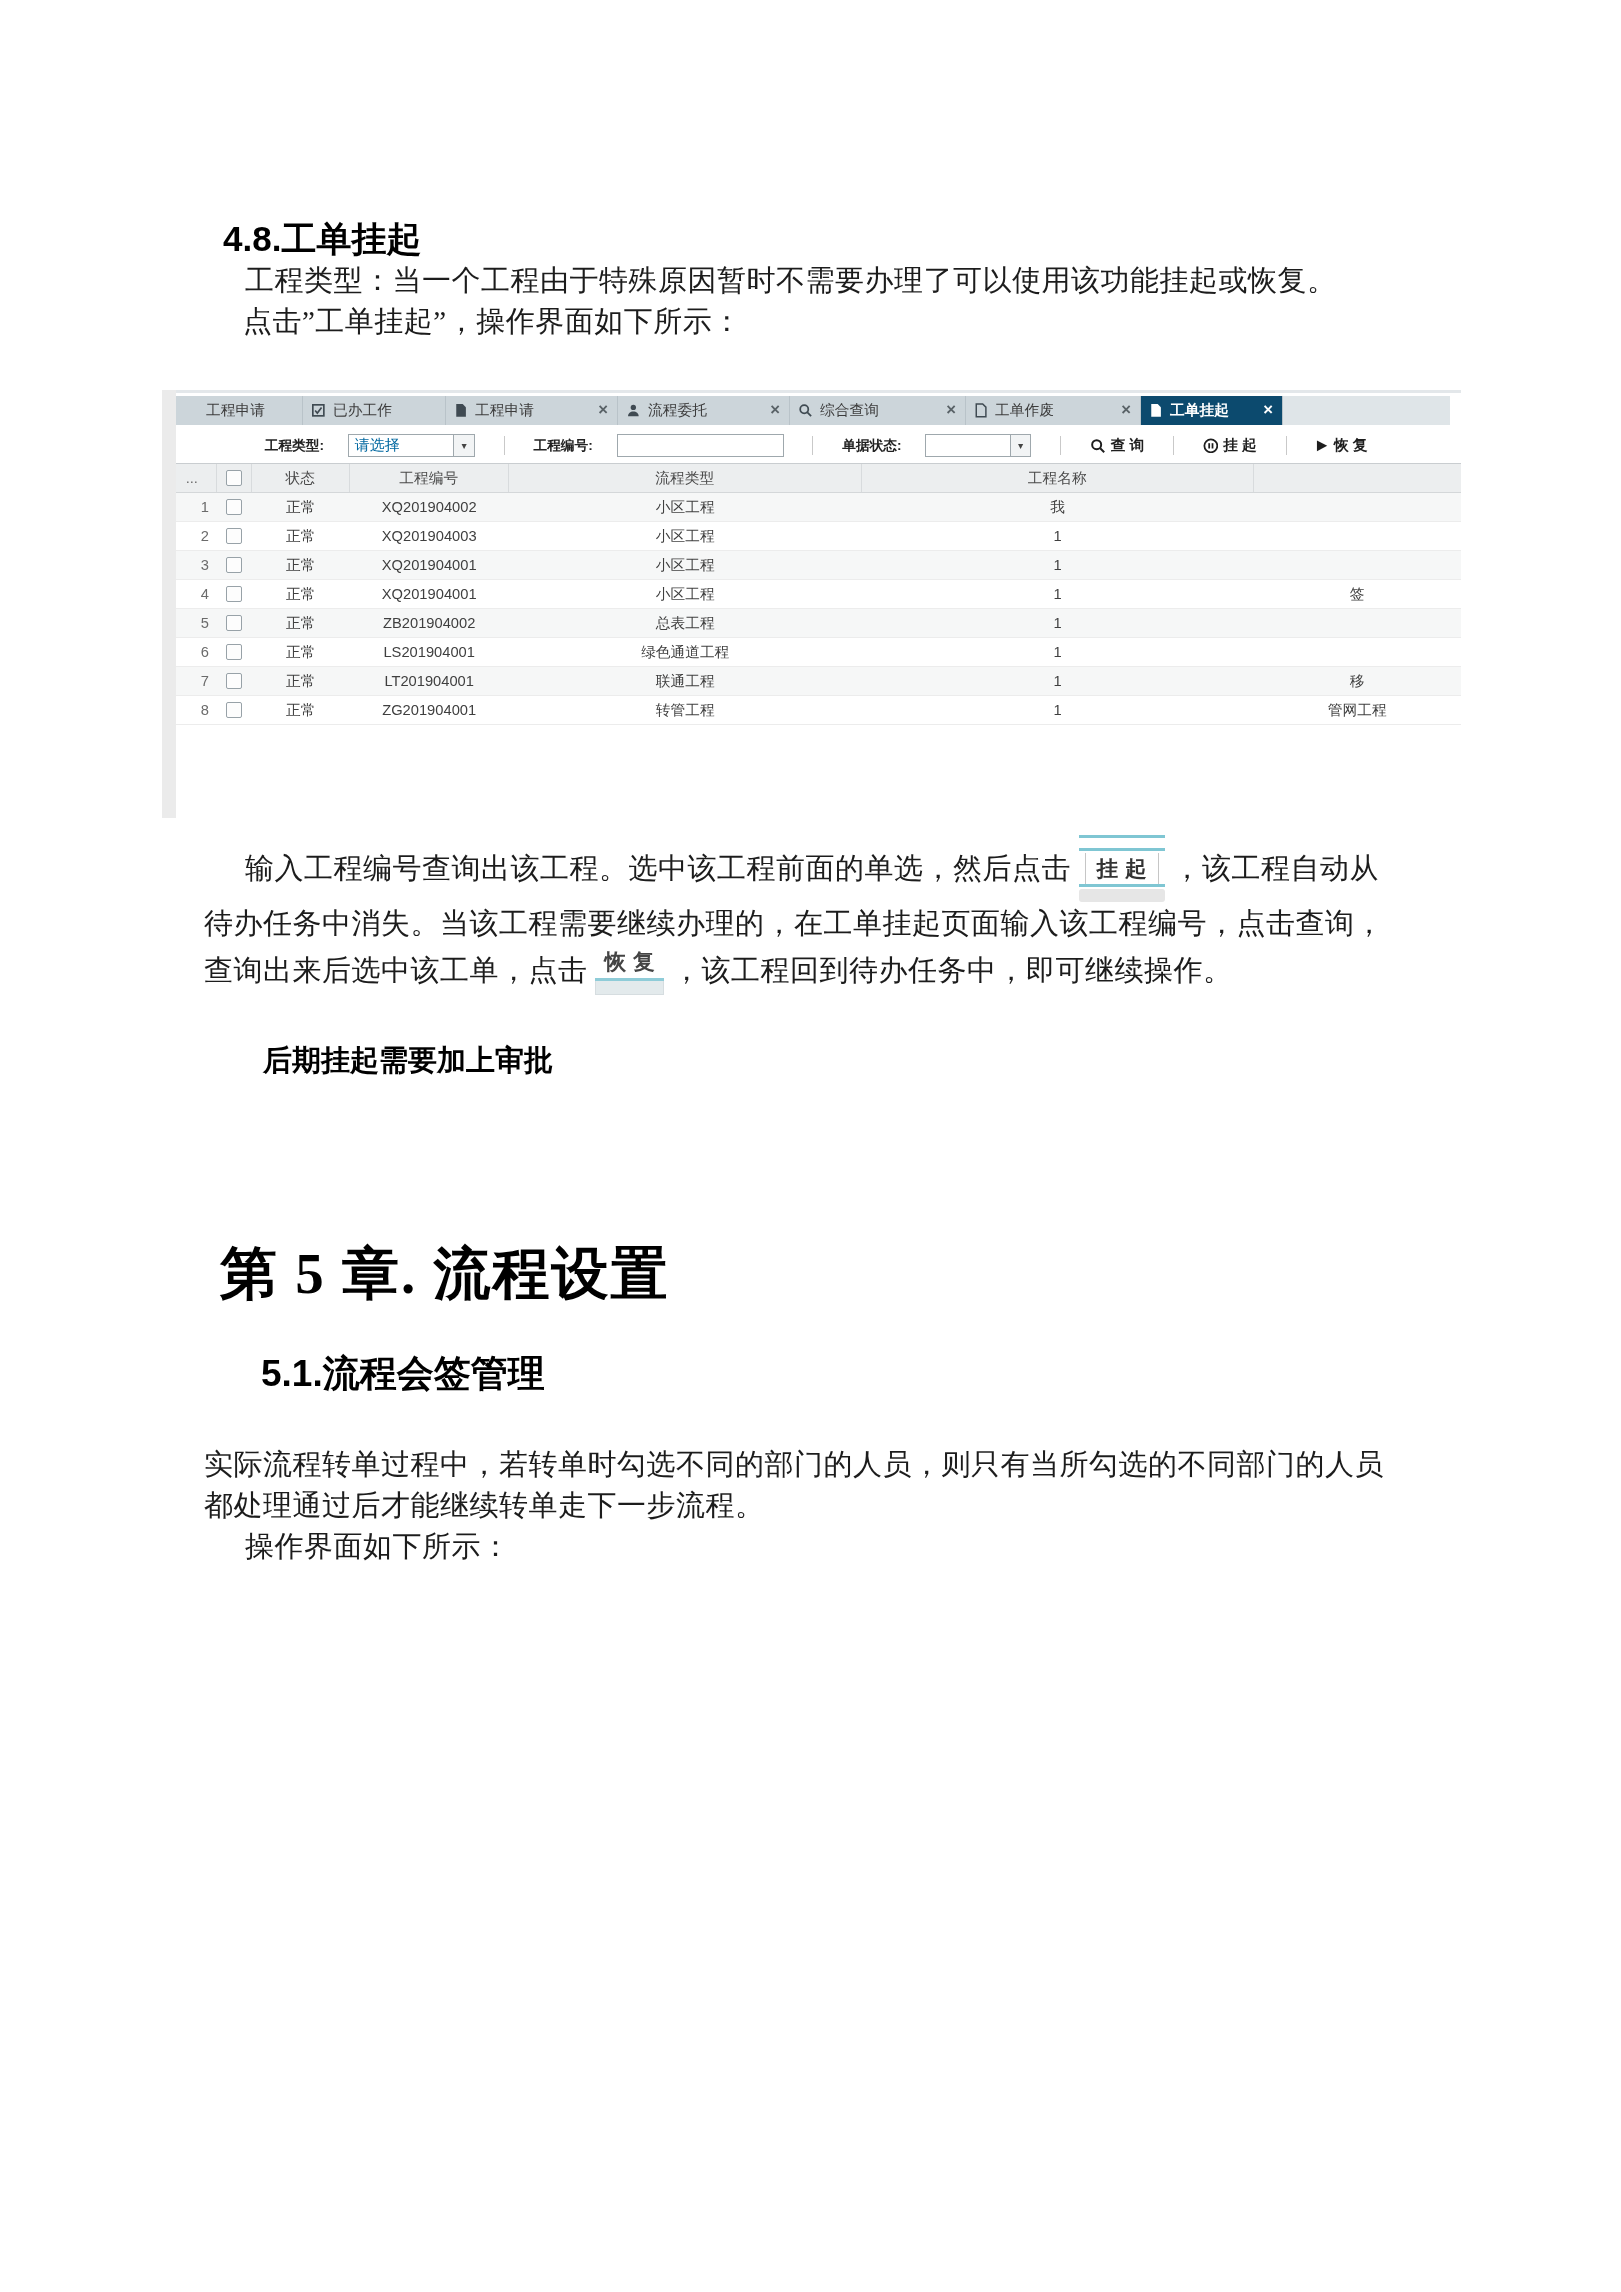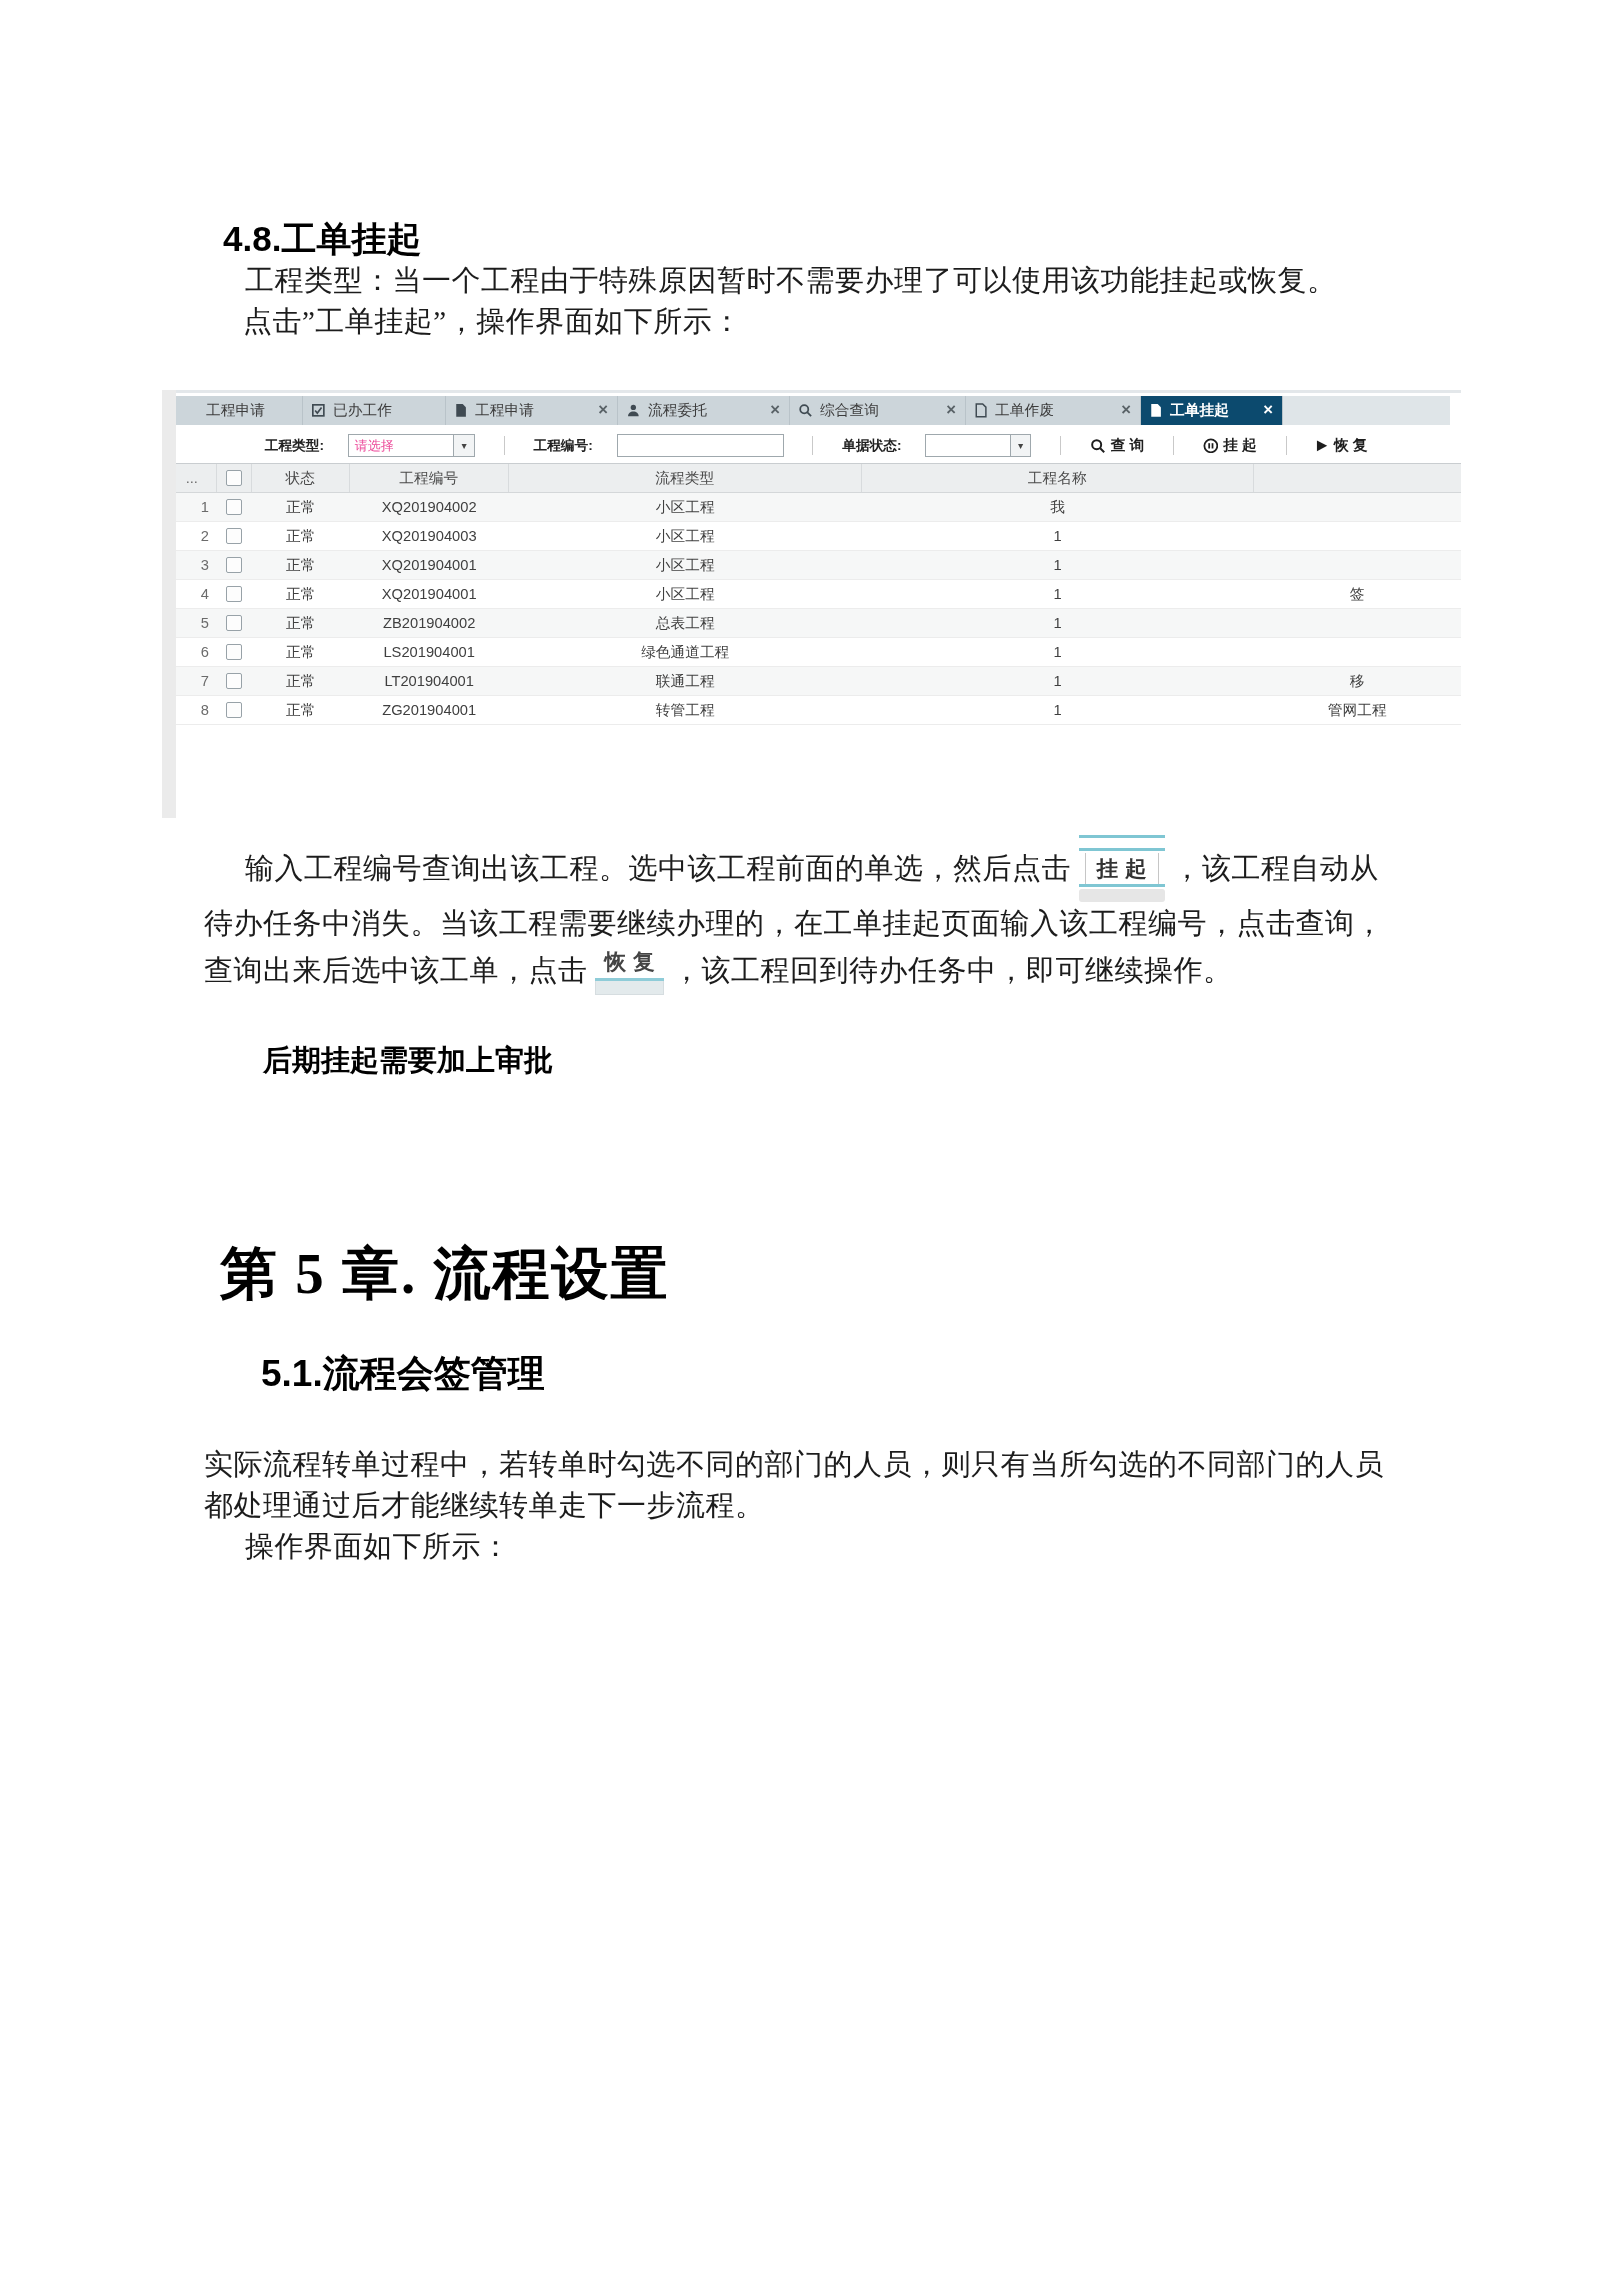--- a/index.html
+++ b/index.html
@@ -49,21 +49,21 @@
                 color:#596267; line-height:1; }
   .tab.active { background:#0c4a6e; color:#ffffff; font-weight:bold; }
   .tab.active .close { color:#ffffff; }
 
   .toolbar { position:absolute; left:13.7px; top:39px; width:1285px; height:33px;
              display:flex; align-items:center; font-size:13.7px; color:#222;gap:20px; }
   .tb-label { font-weight:bold; margin:0 3.9px 0 0; }
   .tb-sep { width:1px; height:19.6px; background:#c9c9c9; margin:0 8.8px; }
   .selbox { display:flex; align-items:center; height:23.5px; border:1px solid #9fa8ad;
             background:#fff; box-sizing:border-box; }
-  .selbox .val { flex:1; padding:0 5.9px; color:#ec4899; font-size:13px; }
+  .selbox .val { flex:1; padding:0 5.9px; color:#0369a1; font-size:15px; }
   .selbox .arrow { width:19.6px; height:100%; display:flex; align-items:center; justify-content:center;
             border-left:1px solid #9fa8ad; background:#f2f4f5; font-size:8.8px; color:#444; }
   .txtinput { height:23.5px; width:167px; border:1px solid #9fa8ad; background:#fff; box-sizing:border-box; }
   .tb-btn { display:flex; align-items:center; gap:4.9px; font-size:14.7px; color:#1e1e1e;
             font-weight:bold; cursor:default; }
 
   .grid { position:absolute; left:13.7px; top:73px; width:1285px; font-size:14.7px; color:#3f3f3f; }
   .g-head { display:flex; height:28px; align-items:center; background:#eceeef;
             border-top:1px solid #c9cdd0; border-bottom:1px solid #d4d7d9; color:#4a4a4a; }
   .g-head .cell { border-right:1px solid #d8dbdd; align-self:stretch;

